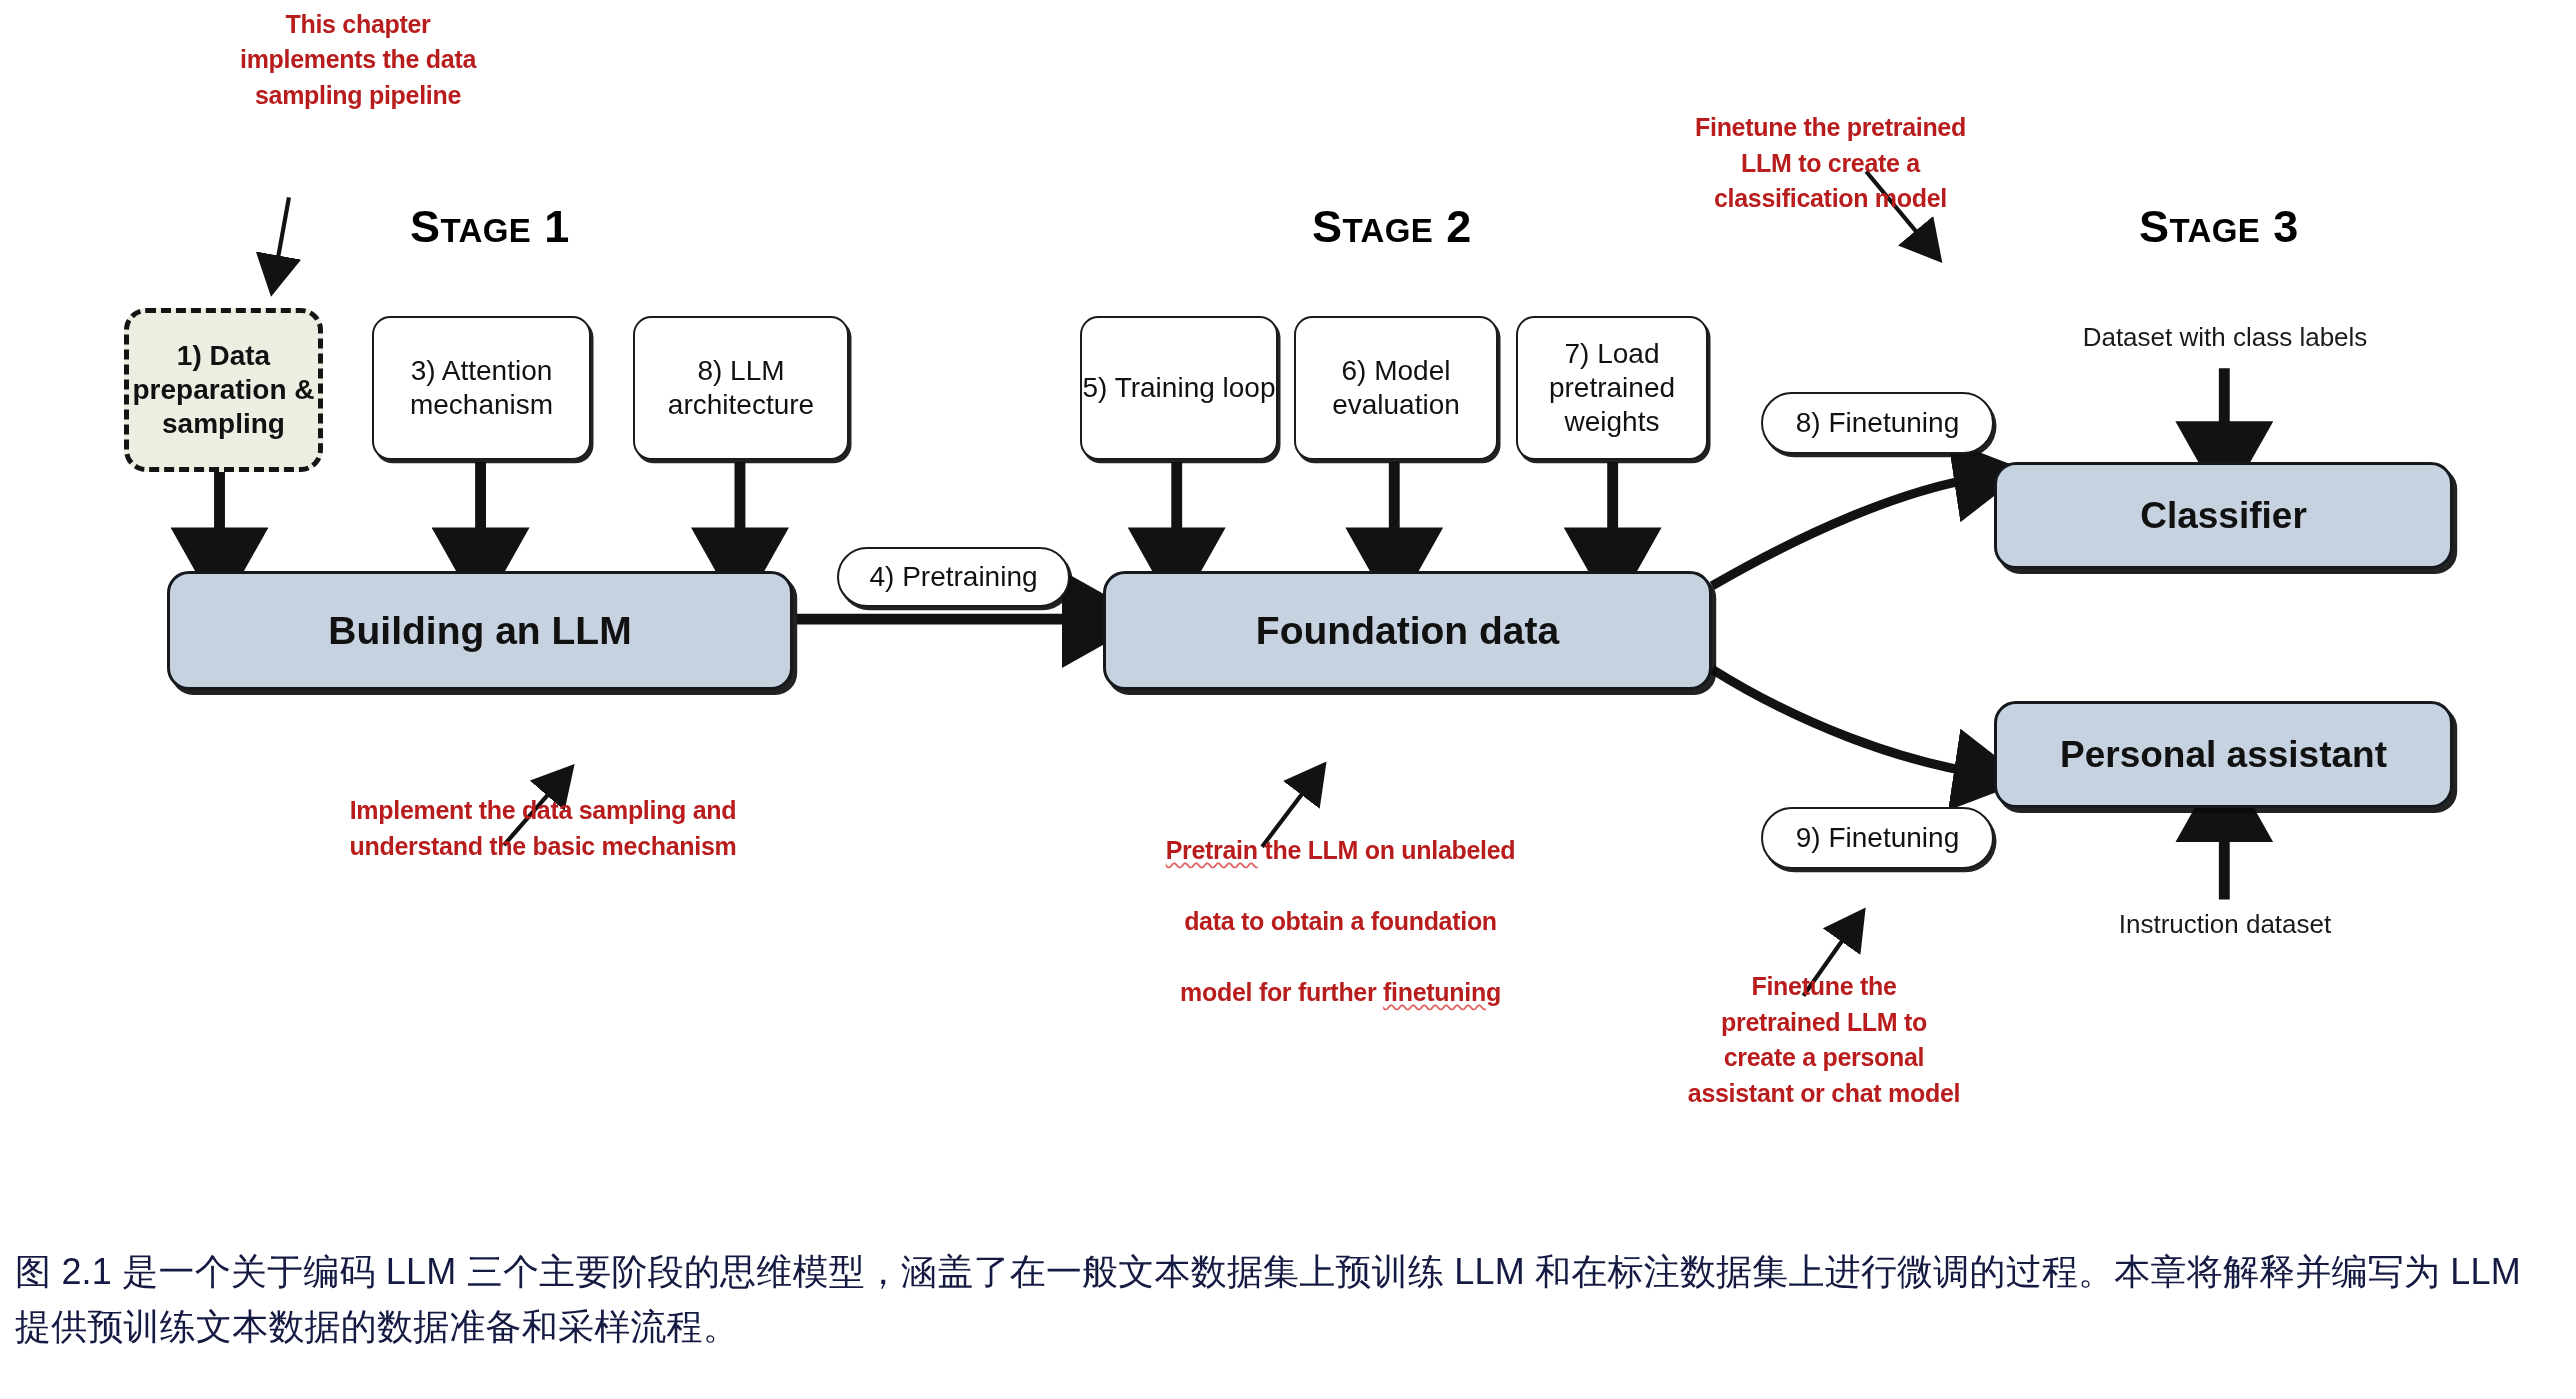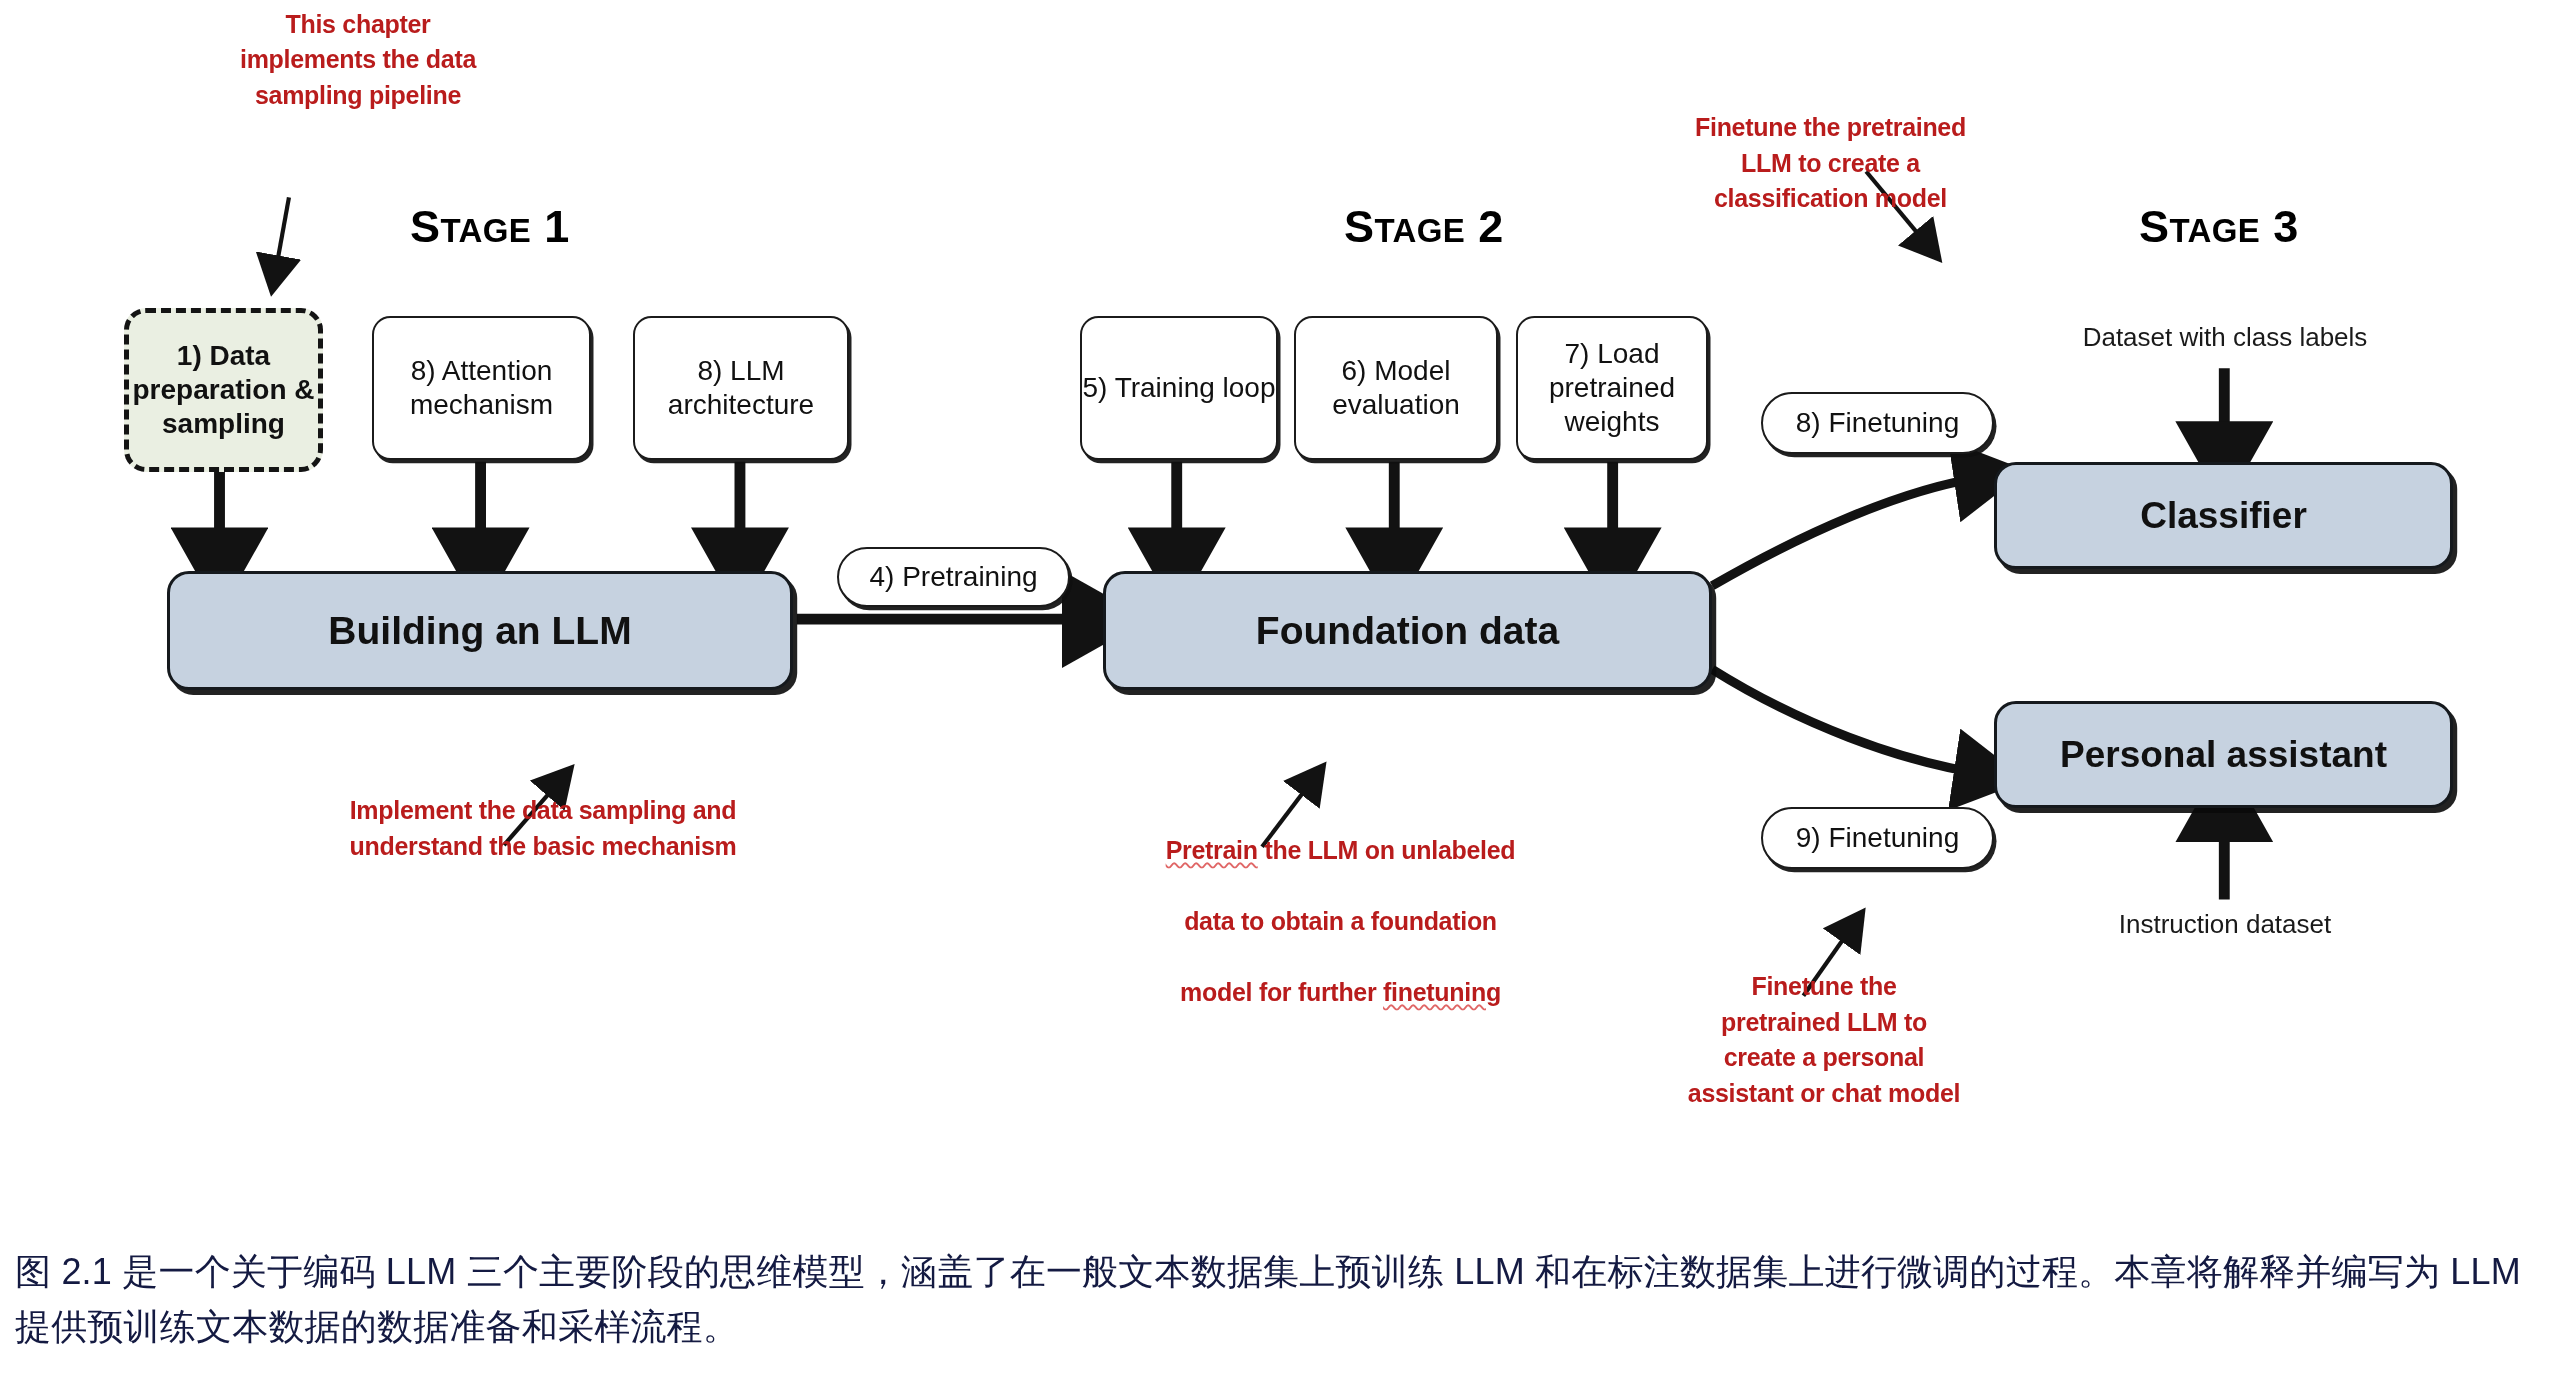--- a/index.html
+++ b/index.html
@@ -177,32 +177,32 @@
   <path d="M2155,1190 L2215,1105" stroke="#121212" stroke-width="5" fill="none" marker-end="url(#arrowThin)"></path>
 </svg>
 
 <div class="annot" style="left:199px; top:6.7px; width:318px;">This chapter
 implements the data
 sampling pipeline</div>
 
 <div class="stage-title" style="left:410px; top:201px;">
   <span class="cap">S</span><span class="small">TAGE</span><span class="cap">&nbsp;</span><span class="cap">1</span>
 </div>
-<div class="stage-title" style="left:1312px; top:201px;margin-left:32px;">
+<div class="stage-title" style="left:1312px; top:201px;">
   <span class="cap">S</span><span class="small">TAGE</span><span class="cap">&nbsp;</span><span class="cap">2</span>
 </div>
 <div class="stage-title" style="left:2139px; top:201px;">
   <span class="cap">S</span><span class="small">TAGE</span><span class="cap">&nbsp;</span><span class="cap">3</span>
 </div>
 
 <div class="node node-dashed" style="left:124px; top:308px; width:199px; height:164px;">1) Data
 preparation
 &amp; sampling</div>
 
-<div class="node node-small" style="left:372px; top:316px; width:219px; height:144px;">8) Attention
+<div class="node node-small" style="left:372px; top:316px; width:219px; height:144px;">3) Attention
 mechanism</div>
 
 <div class="node node-small" style="left:633px; top:316px; width:216px; height:144px;">8) LLM
 architecture</div>
 
 <div class="node node-blue big" style="left:167px; top:571px; width:626px; height:119px;">Building an LLM</div>
 
 <div class="node node-pill" style="left:837px; top:547px; width:233px; height:60px;">4) Pretraining</div>
 
 <div class="node node-small" style="left:1080px; top:316px; width:198px; height:144px;">5) Training

